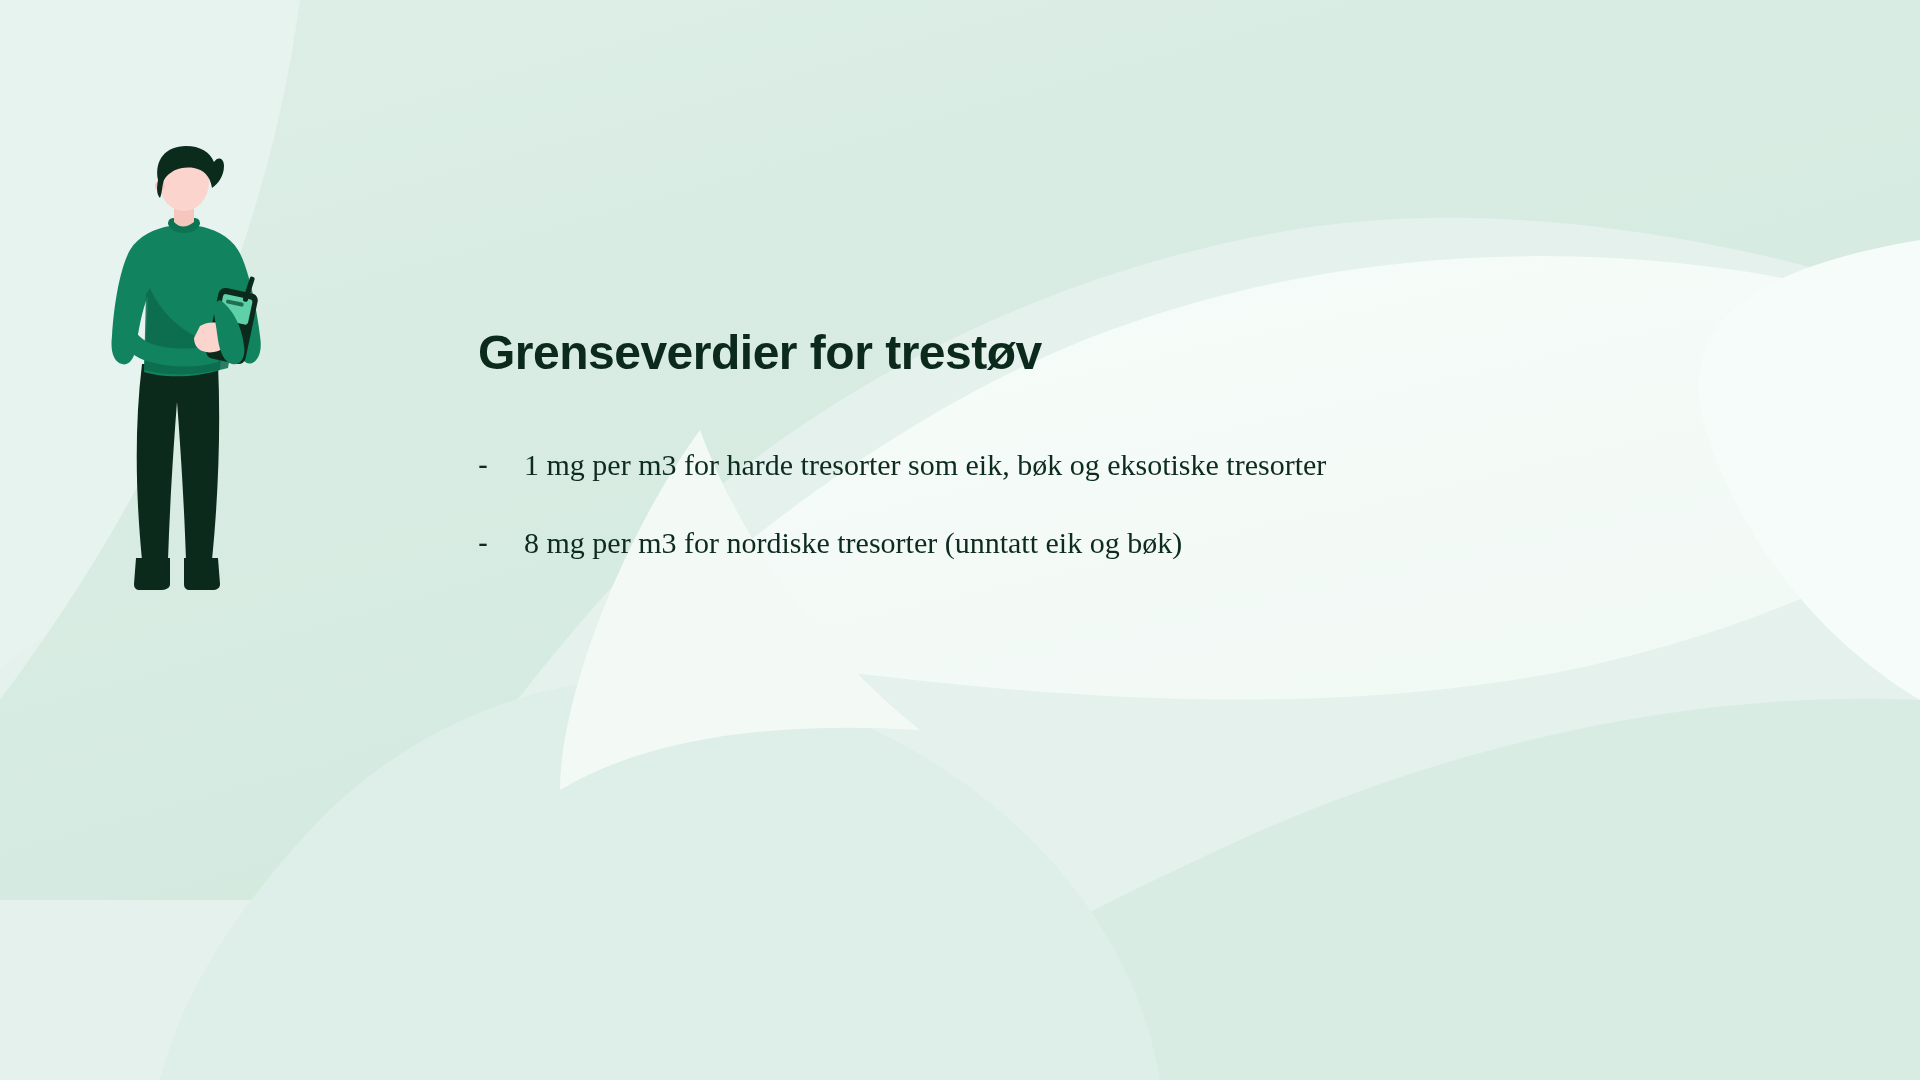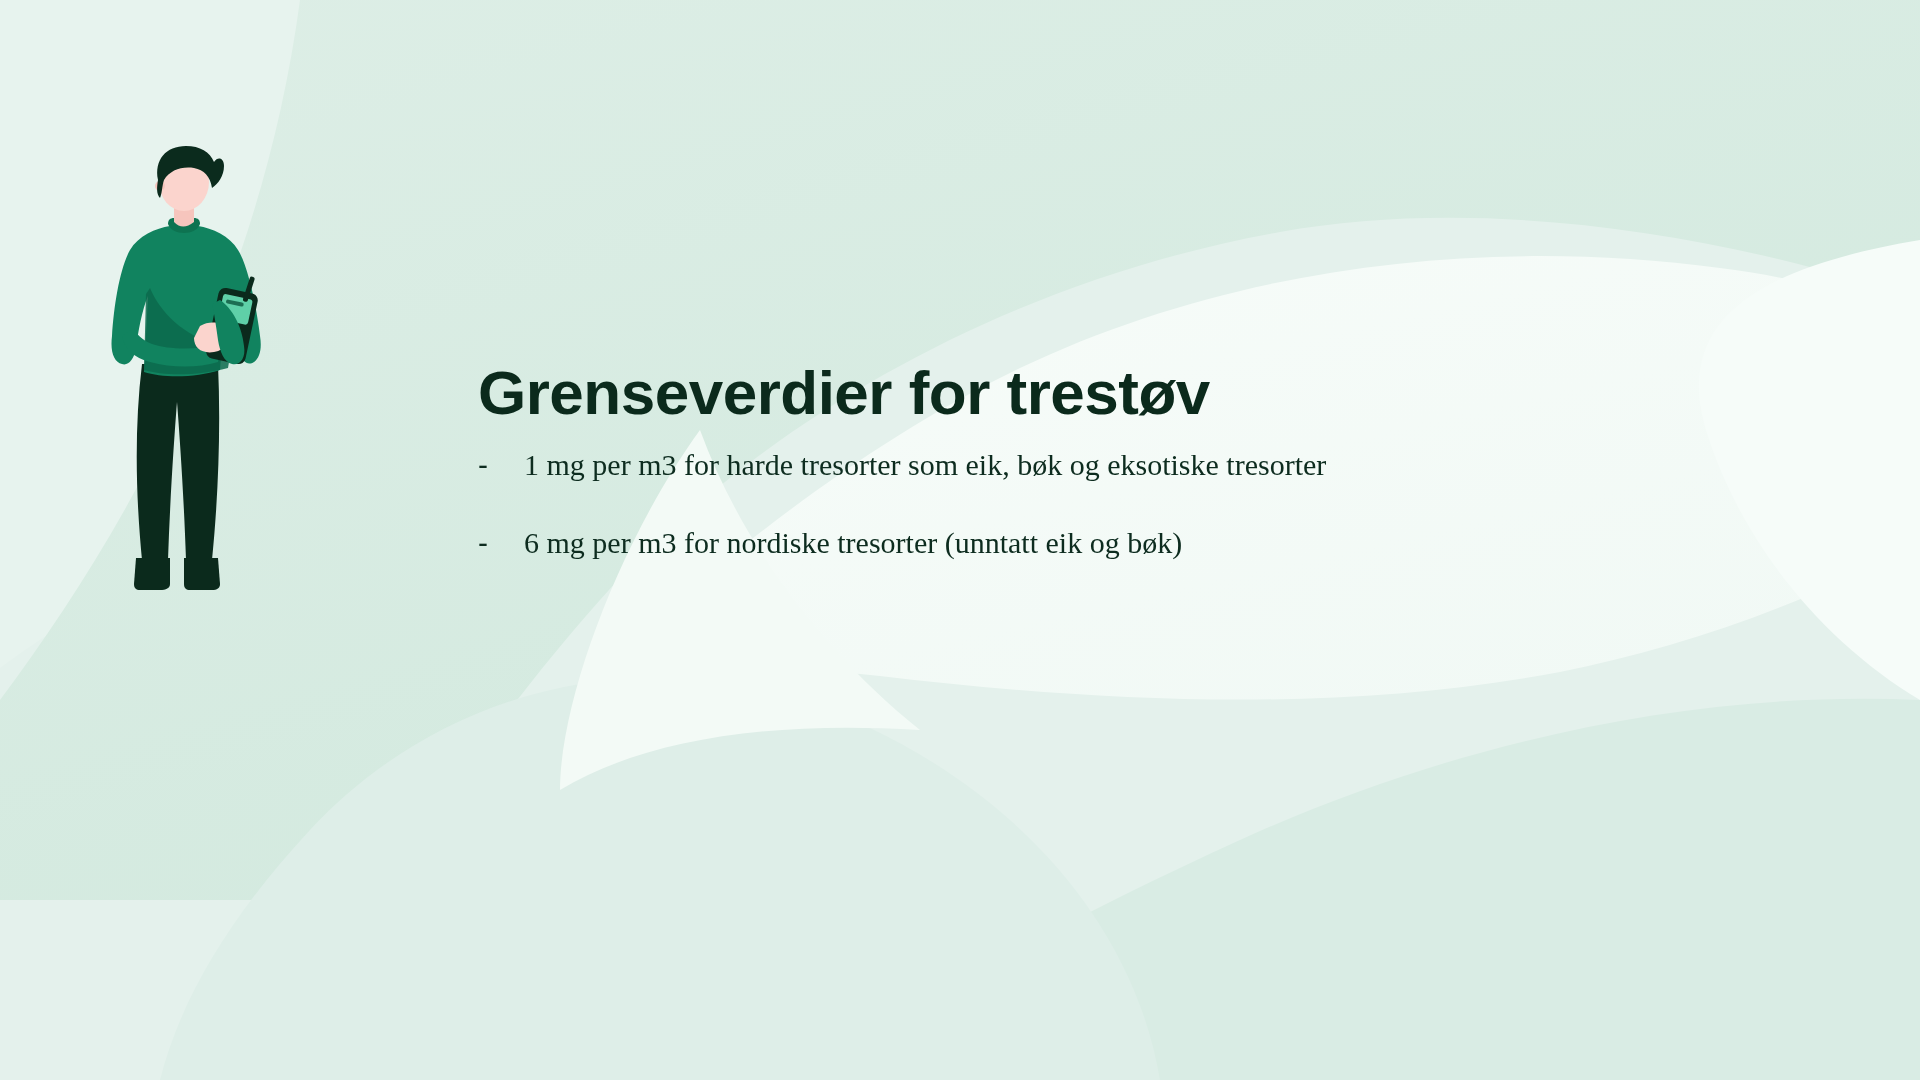--- a/index.html
+++ b/index.html
@@ -13,23 +13,23 @@
     background:#e4f1ec;
   }
   #bg-layer{position:absolute;inset:0;width:1920px;height:1080px;}
   #content{
     position:absolute;inset:0;width:1920px;height:1080px;
   }
 
   
   #title{
     position:absolute;
-    left:478px; top:318px;
+    left:478px; top:296px;
     width:1260px;
-    font-size:62px;
+    font-size:48px;
     font-weight:bold;
     letter-spacing:-0.5px;
     color:#0b2a1c;
     line-height:1.05;
     white-space:nowrap;
   }
 
   
   #bullets{
     position:absolute;
@@ -145,18 +145,18 @@
 
     <h1 id="title">Grenseverdier for trestøv</h1>
 
     <div id="bullets">
       <div class="bullet">
         <span class="dash">-</span>
         <span class="btext">1 mg per m3 for harde tresorter som eik, bøk og eksotiske tresorter</span>
       </div>
       <div class="bullet">
         <span class="dash">-</span>
-        <span class="btext">6 mg per m3 for nordiske tresorter (unntatt eik og bøk)</span>
+        <span class="btext">8 mg per m3 for nordiske tresorter (unntatt eik og bøk)</span>
       </div>
     </div>
 
   </div>
 </div>
 
 </body></html>

